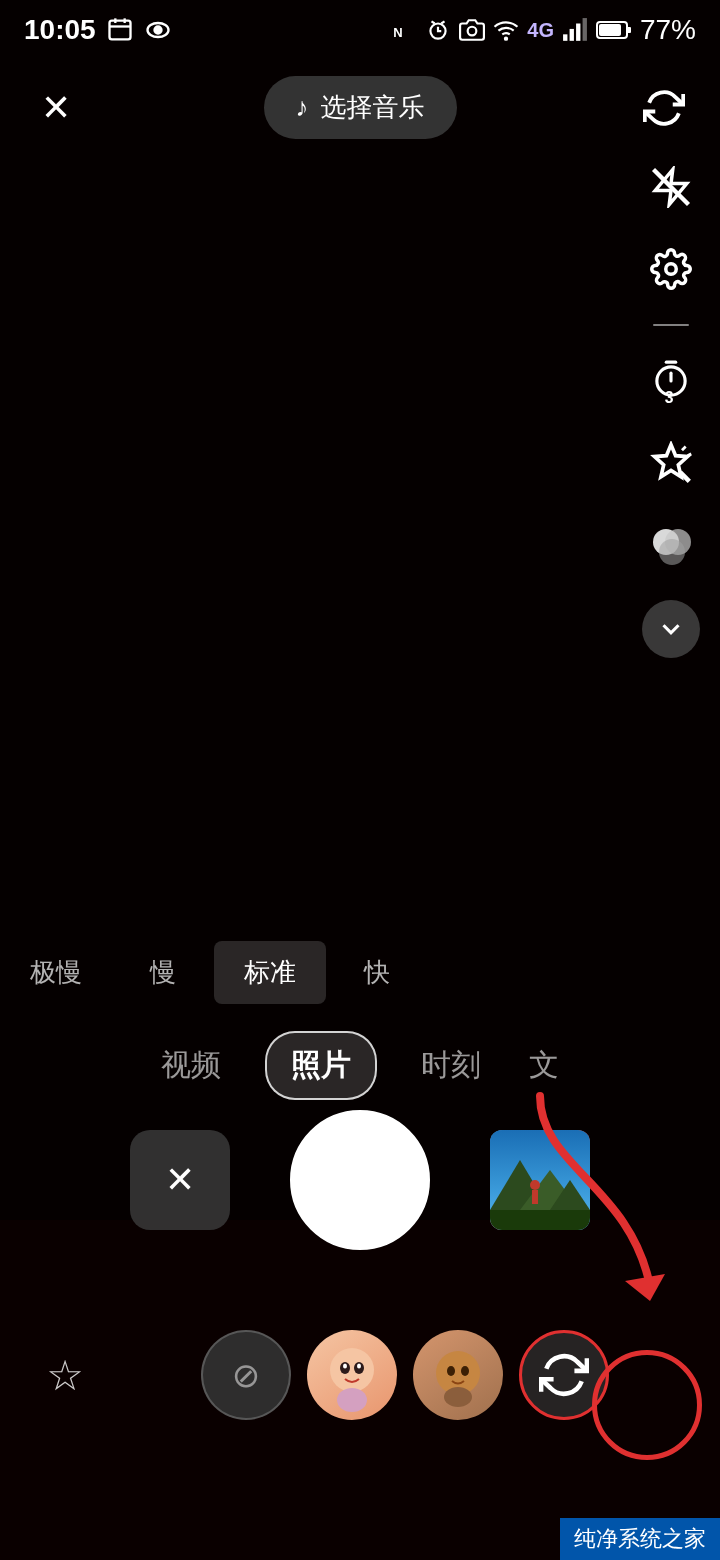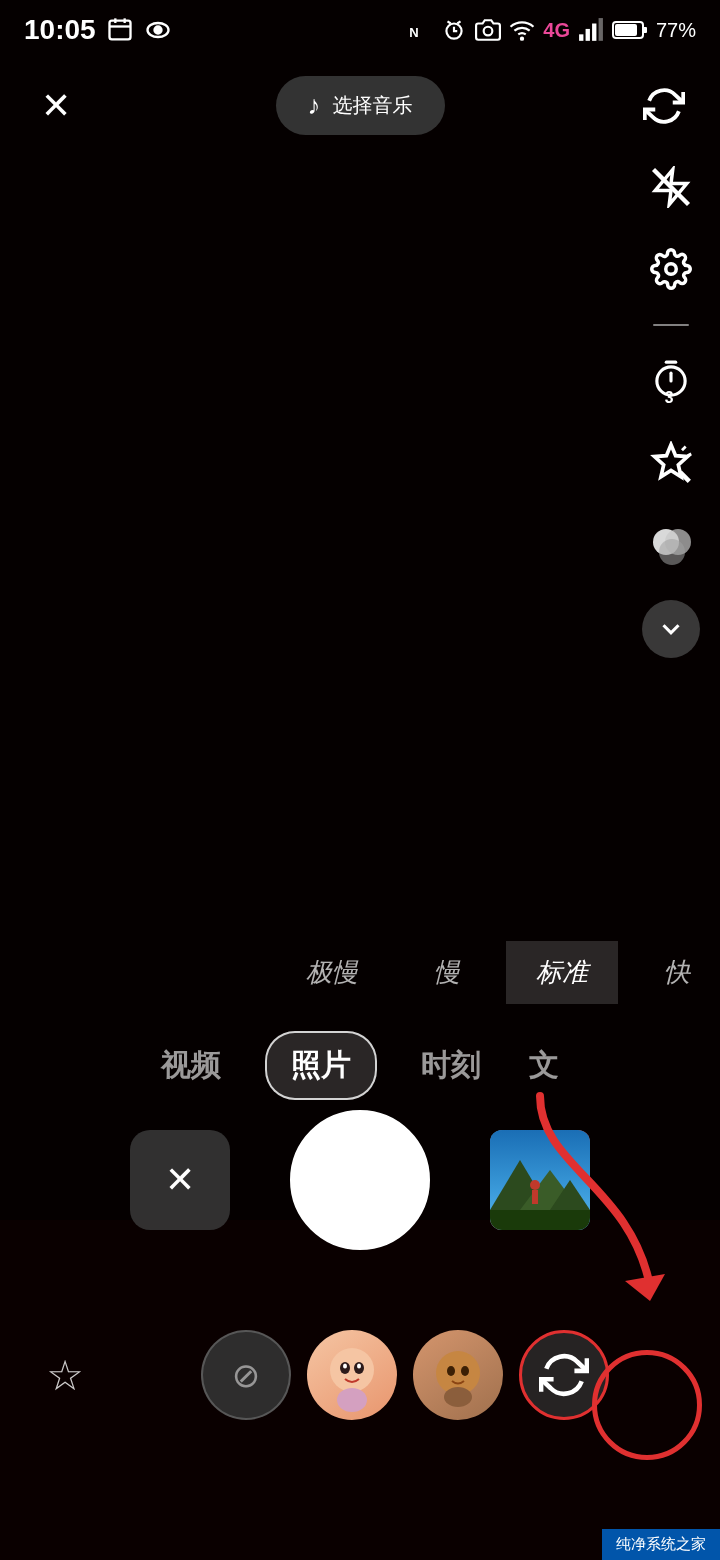--- a/index.html
+++ b/index.html
@@ -81,21 +81,21 @@
       align-items: center;
       gap: 12px;
       cursor: pointer;
     }
 
     .music-note {
       font-size: 26px;
     }
 
     .music-label {
-      font-size: 20px;
+      font-size: 26px;
       color: white;
       font-weight: 400;
     }
 
     .refresh-btn {
       width: 52px;
       height: 52px;
       display: flex;
       align-items: center;
       justify-content: center;
@@ -152,59 +152,57 @@
       background: #050000;
     }
 
     
     .speed-selector {
       position: absolute;
       bottom: 540px;
       left: 0;
       right: 0;
       display: flex;
-      justify-content: flex-end;
-      align-items: center;
-      gap: 16px;
+      justify-content: flex-start;
+      align-items: center;
+      gap: 8px;
       padding: 16px 0;
-      font-style: italic;
     }
 
     .speed-item {
       padding: 14px 30px;
       font-size: 26px;
       color: rgba(255,255,255,0.7);
       cursor: pointer;
       border-radius: 8px;
     }
 
     .speed-item.active {
       background: rgba(255,255,255,0.15);
       color: white;
-      border-radius: 0;
+      border-radius: 8px;
     }
 
     
     .mode-tabs {
       position: absolute;
       bottom: 460px;
       left: 0;
       right: 0;
       display: flex;
       justify-content: center;
       align-items: center;
       gap: 40px;
     }
 
     .mode-tab {
       font-size: 30px;
       color: rgba(255,255,255,0.6);
       cursor: pointer;
       padding: 8px 4px;
-      font-weight: bold;
     }
 
     .mode-tab.active {
       color: white;
       font-weight: 600;
       background: rgba(255,255,255,0.15);
       border-radius: 30px;
       padding: 12px 24px;
       border: 2px solid rgba(255,255,255,0.8);
     }
@@ -343,21 +341,21 @@
       pointer-events: none;
     }
 
     
     .watermark {
       position: absolute;
       bottom: 0;
       right: 0;
       background: rgba(0,100,200,0.85);
       padding: 6px 14px;
-      font-size: 15px;
+      font-size: 22px;
       color: white;
       z-index: 300;
     }
 
     
     .icon-svg {
       width: 40px;
       height: 40px;
     }
   </style>
@@ -400,35 +398,35 @@
       <circle cx="12" cy="13" r="4"></circle>
     </svg>
 
     <svg style="width:26px;height:26px;" viewBox="0 0 24 24" fill="none" stroke="white" stroke-width="2">
       <path d="M5 12.55a11 11 0 0 1 14.08 0"></path>
       <path d="M1.42 9a16 16 0 0 1 21.16 0"></path>
       <path d="M8.53 16.11a6 6 0 0 1 6.95 0"></path>
       <circle cx="12" cy="20" r="1" fill="white"></circle>
     </svg>
 
-    <span style="font-size:20px;font-weight:600;color:#ec4899;">4G</span>
+    <span style="font-size:20px;font-weight:600;color:#c4b5fd;">4G</span>
 
     <svg style="width:26px;height:26px;" viewBox="0 0 24 24" fill="white">
       <rect x="1" y="16" width="4" height="6"></rect>
       <rect x="7" y="11" width="4" height="11"></rect>
       <rect x="13" y="6" width="4" height="16"></rect>
       <rect x="19" y="1" width="4" height="21" opacity="0.4"></rect>
     </svg>
 
     <svg style="width:36px;height:26px;" viewBox="0 0 36 24" fill="none">
       <rect x="1" y="4" width="30" height="16" rx="3" stroke="white" stroke-width="2"></rect>
       <rect x="31" y="9" width="4" height="6" rx="1" fill="white"></rect>
       <rect x="3" y="6" width="22" height="12" rx="2" fill="white"></rect>
     </svg>
-    <span style="font-size:20px;font-weight:500;color:white;">77%</span>
+    <span style="font-size:28px;font-weight:500;color:white;">77%</span>
   </div>
 </div>
 
 <div class="top-bar">
   <div class="close-btn">
     <span class="close-icon">✕</span>
   </div>
 
   <div class="music-btn">
     <span class="music-note">♪</span>

